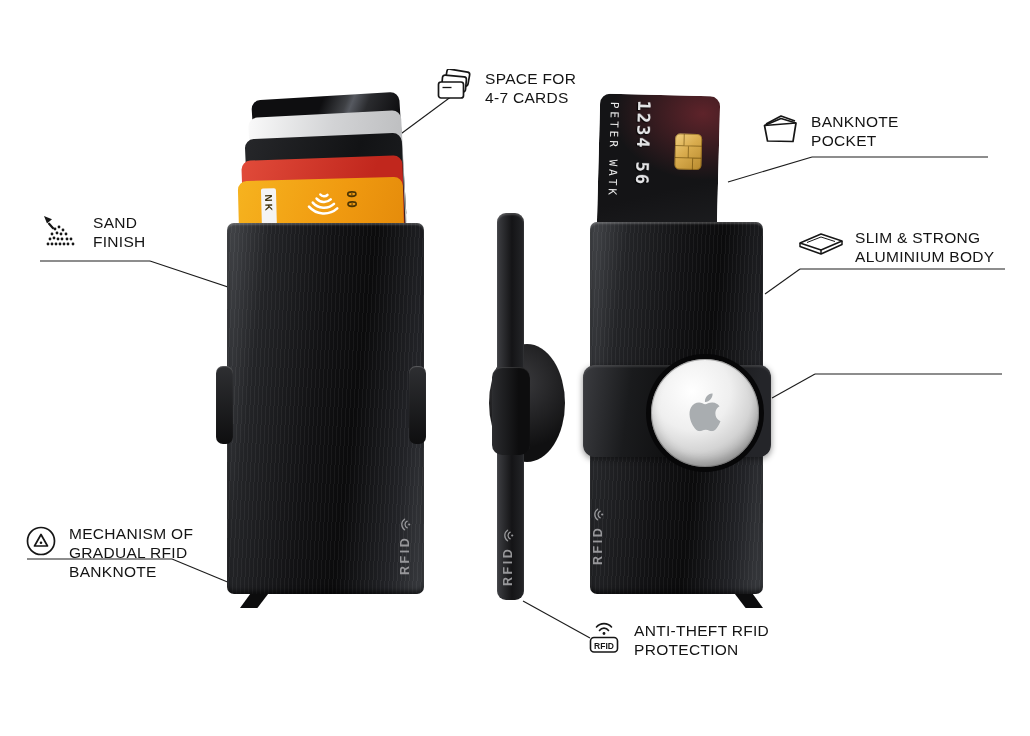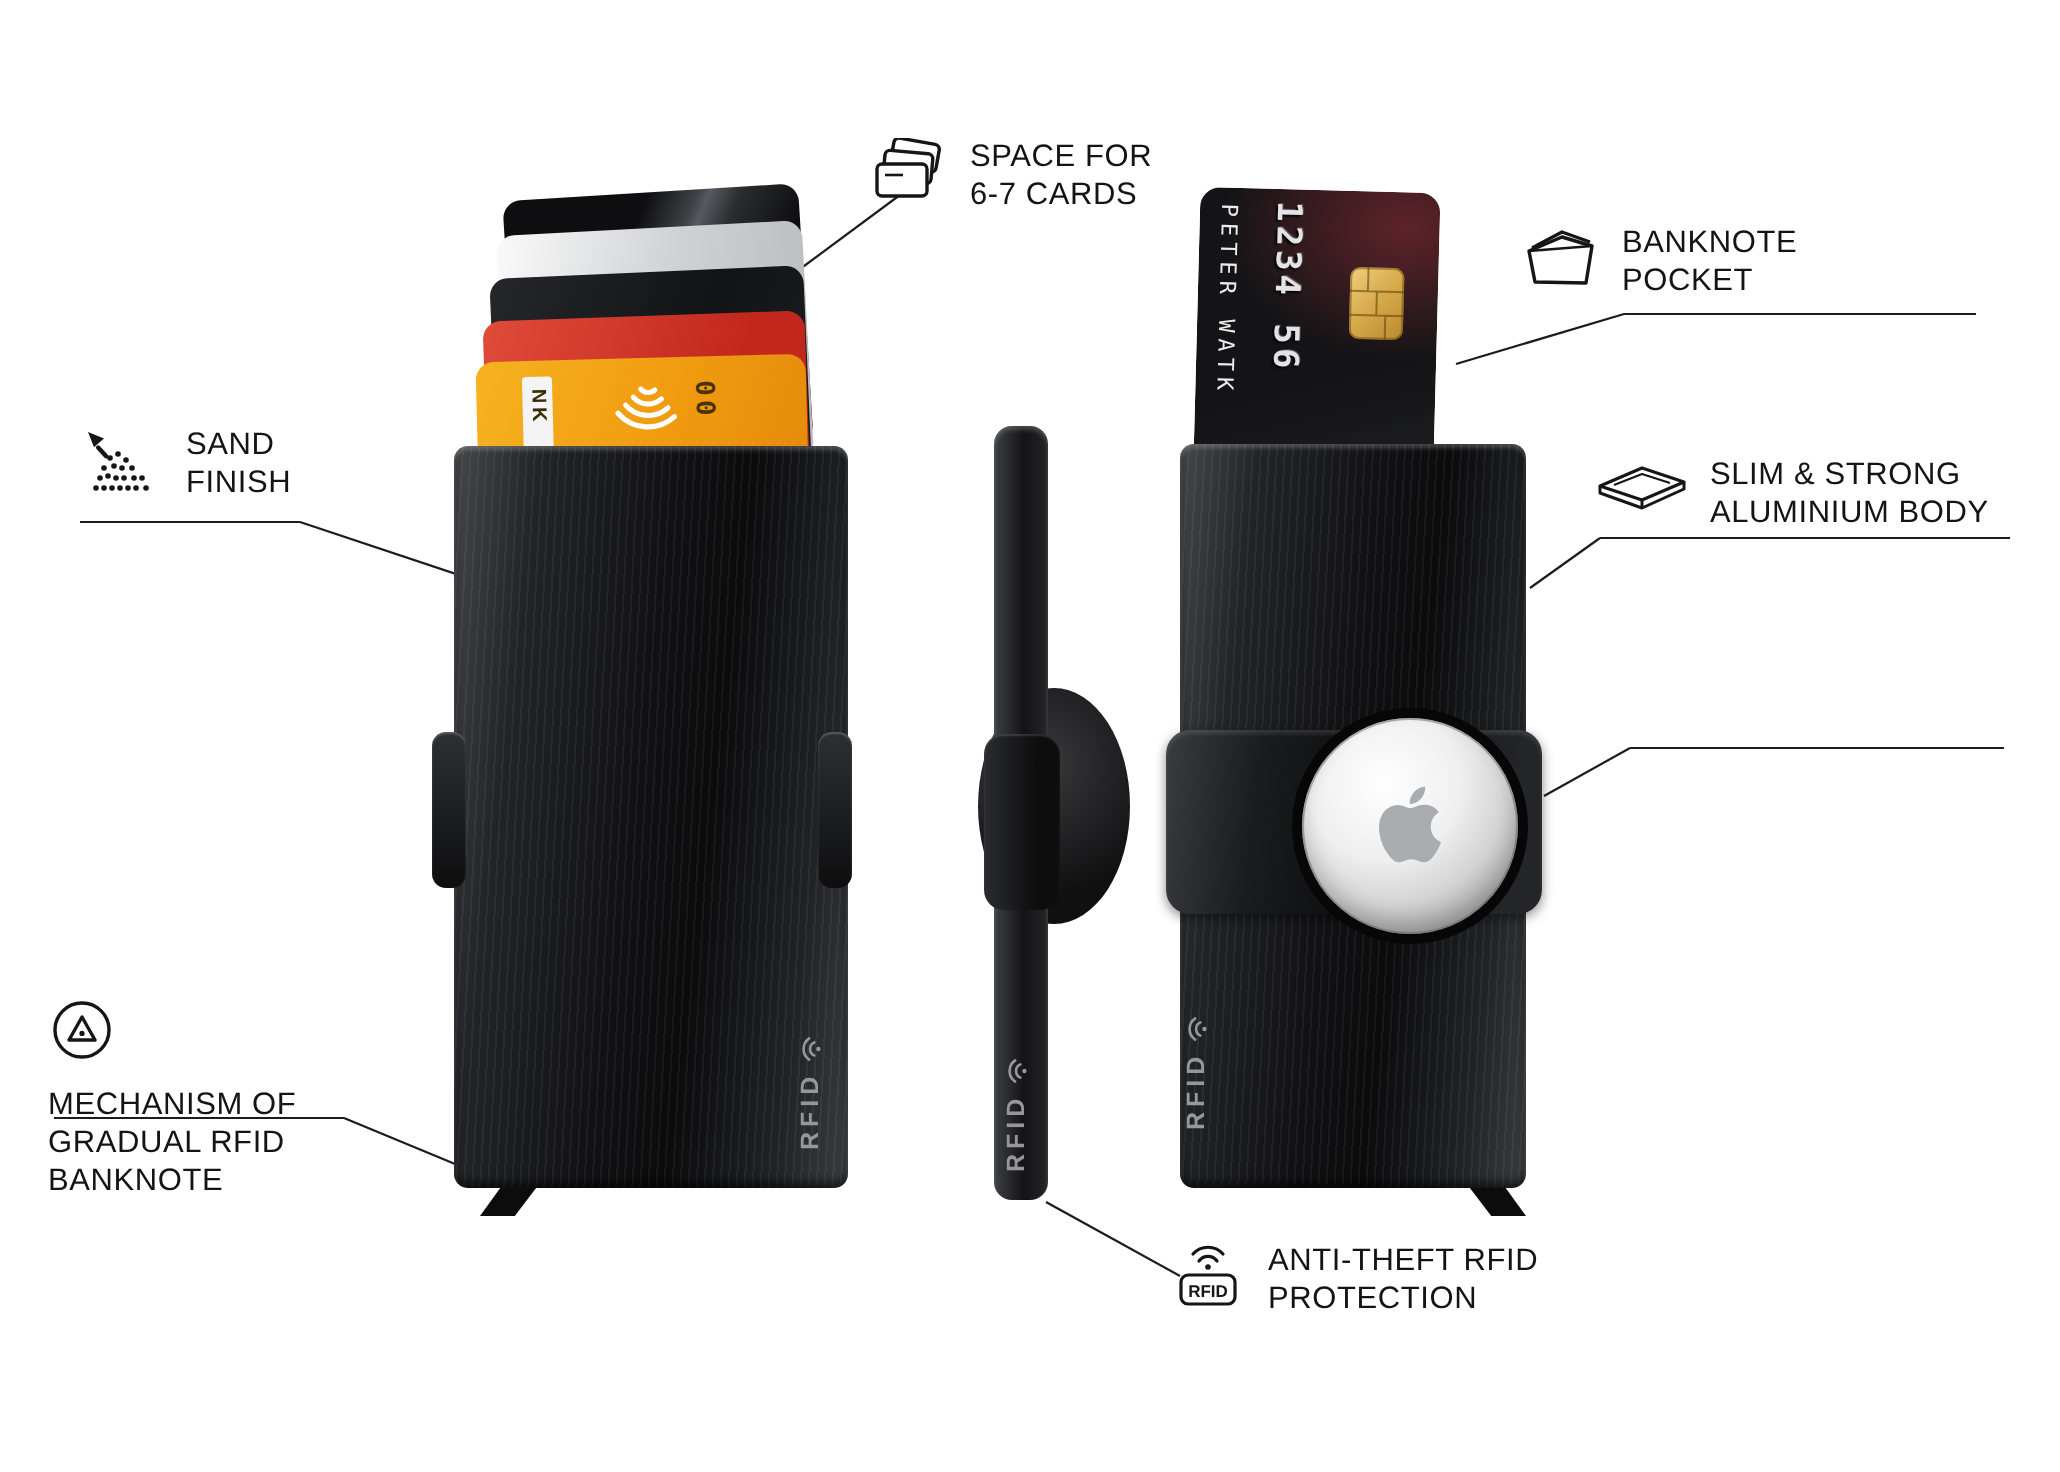--- a/index.html
+++ b/index.html
@@ -187,21 +187,21 @@
     <svg class="ico" width="38" height="34" viewBox="0 0 38 34">
       <g fill="#ffffff" stroke="#161616" stroke-width="1.7" stroke-linejoin="round">
         <rect x="10" y="1.5" width="23" height="14" rx="2.5" transform="rotate(10 21.5 8.5)"></rect>
         <rect x="6" y="7" width="24" height="15" rx="2.5" transform="rotate(5 18 14.5)"></rect>
         <rect x="2.5" y="13" width="25" height="16" rx="2.5"></rect>
         <path d="M6.5 18.5 h9" stroke-width="1.3" fill="none"></path>
       </g>
     </svg>
     <div class="lbl">
       <div>SPACE FOR</div>
-      <div>6-7 CARDS</div>
+      <div>4-7 CARDS</div>
     </div>
   </div>
 
   <div class="callout" style="left:760px;top:112px;">
     <svg class="ico" width="40" height="36" viewBox="0 0 40 36">
       <g fill="#ffffff" stroke="#161616" stroke-width="1.7" stroke-linejoin="round">
         <path d="M6 12 L21 4 L35 9" fill="none"></path>
         <path d="M4.5 13.5 L21 6.5 L36 11 L33 29.5 L7.5 29 Z"></path>
         <path d="M4.5 13.5 L36 11" fill="none" stroke-width="1.3"></path>
       </g>
@@ -254,21 +254,21 @@
           <circle cx="33" cy="31" r="1.4"></circle>
       </g>
     </svg>
     <div class="lbl">
       <div>SAND</div>
       <div>FINISH</div>
     </div>
   </div>
 
 
-  <div class="callout" style="left:24px;top:498px;flex-direction:column;">
+  <div class="callout" style="left:24px;top:524px;">
     <svg class="ico" width="34" height="34" viewBox="0 0 34 34">
       <g fill="none" stroke="#161616" stroke-width="1.7" stroke-linejoin="round">
         <circle cx="17" cy="17" r="13.5"></circle>
         <path d="M17 10.5 L23.5 22 L10.5 22 Z"></path>
         <circle cx="17" cy="18.7" r="1.3" fill="#161616" stroke="none"></circle>
       </g>
     </svg>
     <div class="lbl">
       <div>MECHANISM OF</div>
       <div>GRADUAL RFID</div>

